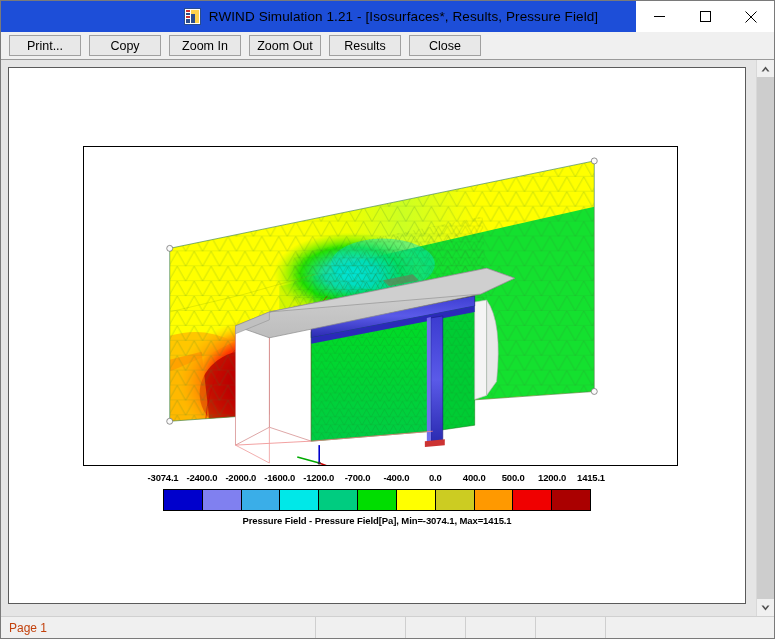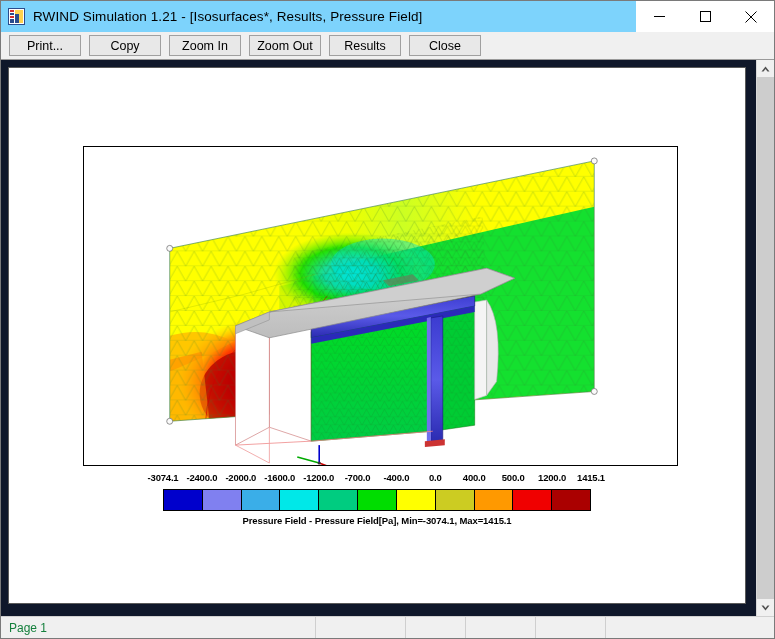--- a/index.html
+++ b/index.html
@@ -11,22 +11,22 @@
   }
   .window{
     position:absolute;left:0;top:0;width:775px;height:639px;
     box-sizing:border-box;
     border:1px solid #7a7a7a;
     background:#f0f0f0;
     display:flex;flex-direction:column;
   }
   
   .titlebar{
-    height:31px;flex:0 0 31px;background:#7dd3fc;
-    display:flex;align-items:center;position:relative;
+    height:31px;flex:0 0 31px;background:#1d4ed8;
+    display:flex;align-items:center;position:relative;justify-content:center;
   }
   .app-icon{
     width:17px;height:17px;margin-left:7px;margin-right:8px;
     position:relative;flex:0 0 17px;
     background:#ffffff;border:1px solid #2b4c8c;box-sizing:border-box;
     overflow:hidden;
   }
   .app-icon i{position:absolute;display:block;}
   .app-icon .r1{left:1px;top:1px;width:4px;height:2px;background:#d03030;}
   .app-icon .r2{left:1px;top:4px;width:4px;height:2px;background:#2b4c8c;}
@@ -58,21 +58,21 @@
     box-sizing:border-box;
   }
   
   .client{
     flex:1 1 auto;position:relative;background:#808080;
     border-top:1px solid #9a9a9a;
     display:flex;
   }
   .page-pane{
     flex:1 1 auto;position:relative;overflow:hidden;
-    background:#0f172a;
+    background:#e5e5e5;
     padding:6px 0 12px 6px;box-sizing:border-box;
   }
   .page{
     position:absolute;left:7px;top:7px;width:738px;height:537px;
     background:#ffffff;border:1px solid #5a5a5a;
     box-sizing:border-box;
   }
   
   .viewport{
     position:absolute;left:74px;top:78px;width:595px;height:320px;
@@ -119,21 +119,21 @@
   }
   .sb-track{flex:1 1 auto;background:#f0f0f0;position:relative;}
   .sb-thumb{
     position:absolute;left:0;top:0;width:17px;height:100%;
     background:#cdcdcd;
   }
   
   .statusbar{
     flex:0 0 22px;height:22px;background:#f0f0f0;
     border-top:1px solid #d0d0d0;
-    display:flex;align-items:stretch;font-size:12px;color:#15803d;
+    display:flex;align-items:stretch;font-size:12px;color:#c2410c;
     box-sizing:border-box;
   }
   .sb-cell{
     display:flex;align-items:center;padding-left:8px;
     border-right:1px solid #cfcfcf;box-sizing:border-box;
   }
   .sb-page{width:315px;}
   .sb-section{width:120px;}
   .sb-e1{width:90px;}
   .sb-e2{width:60px;}

